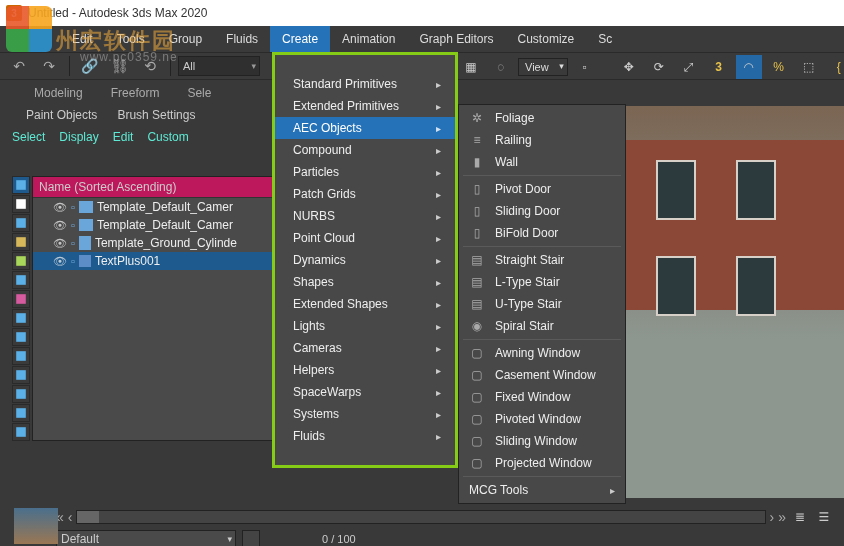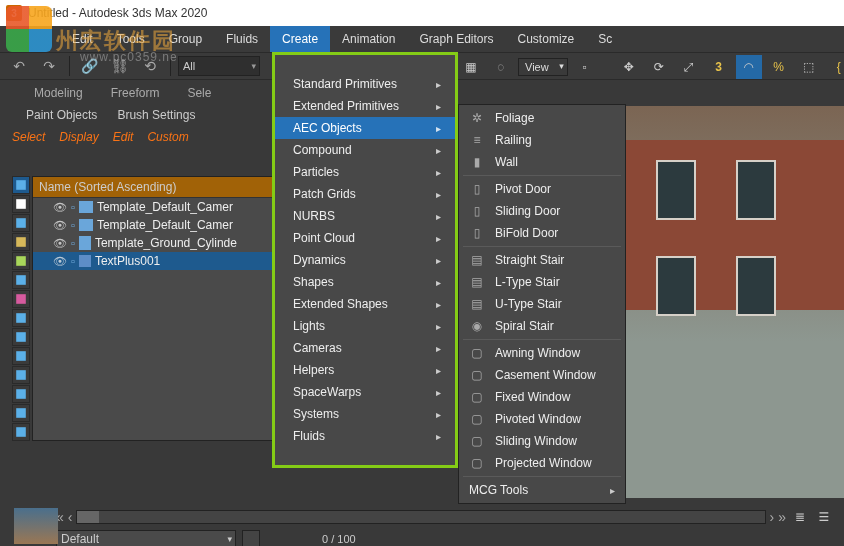--- a/index.html
+++ b/index.html
@@ -17,34 +17,34 @@
 .tbtn { width: 26px; height: 22px; display: inline-flex; align-items: center; justify-content: center; color: #aaa; font-size: 14px; }
 .dropdown-small { background: #2f2f2f; border: 1px solid #222; color: #ccc; height: 20px; font-size: 11px; padding: 0 16px 0 4px; position: relative; display: inline-flex; align-items: center; }
 .dropdown-small::after { content: "▾"; position: absolute; right: 3px; font-size: 9px; color: #999; }
 
 .tabstrip { height: 24px; background: #393939; display: flex; align-items: flex-end; padding-left: 20px; gap: 0; }
 .tabstrip .tab { padding: 4px 14px; color: #aaa; font-size: 12px; }
 .subbar { height: 22px; display: flex; align-items: center; padding-left: 20px; gap: 8px; }
 .subbar .sub { color: #ccc; font-size: 12px; padding: 2px 6px; }
 
 .scenepanel { position: absolute; left: 12px; top: 126px; width: 340px; }
-.scene-header { display: flex; gap: 14px; padding: 4px 0; color: #f97316; font-size: 12px; font-style: italic; }
+.scene-header { display: flex; gap: 14px; padding: 4px 0; color: #5eead4; font-size: 12px; }
 .scene-header span { cursor: default; }
 .scene-filter { display: flex; justify-content: flex-end; gap: 4px; padding: 4px 0; }
 .scene-filter .x { color: #ccc; font-size: 14px; }
 .funnel { width: 22px; height: 20px; background: #4a4a4a; border: 1px solid #222; display: flex; align-items: center; justify-content: center; }
 
 .scene-body { display: flex; }
 .scene-left { width: 20px; display: flex; flex-direction: column; gap: 1px; }
 .scene-left .ico { width: 18px; height: 18px; background: #3a3a3a; display: flex; align-items: center; justify-content: center; border: 1px solid #2a2a2a; }
 .scene-left .ico.sel { background: #1e5a8e; }
 .scene-left .ico svg { width: 12px; height: 12px; }
 
 .scene-tree { flex: 1; background: #4a4a4a; border: 1px solid #222; }
-.tree-header { background: #a16207; padding: 3px 6px; color: #ccc; border-bottom: 1px solid #333; }
+.tree-header { background: #be185d; padding: 3px 6px; color: #ccc; border-bottom: 1px solid #333; }
 .tree-row { display: flex; align-items: center; gap: 4px; padding: 2px 4px 2px 20px; color: #eee; }
 .tree-row.sel { background: #1e5a8e; }
 .tree-row .eye { font-size: 11px; opacity: .75; }
 .tree-row .cube { font-size: 11px; color: #6fa8d8; }
 .tree-row .camico { width: 14px; height: 12px; background: #6aa6da; }
 .tree-row .cylico { width: 12px; height: 14px; background: #6aa6da; }
 .tree-row .txtico { width: 12px; height: 12px; background: #5d8dc7; }
 
 
 .menu1 { position: absolute; left: 272px; top: 52px; width: 186px; background: #484848; border: 3px solid #84cc16; padding: 18px 0; }

